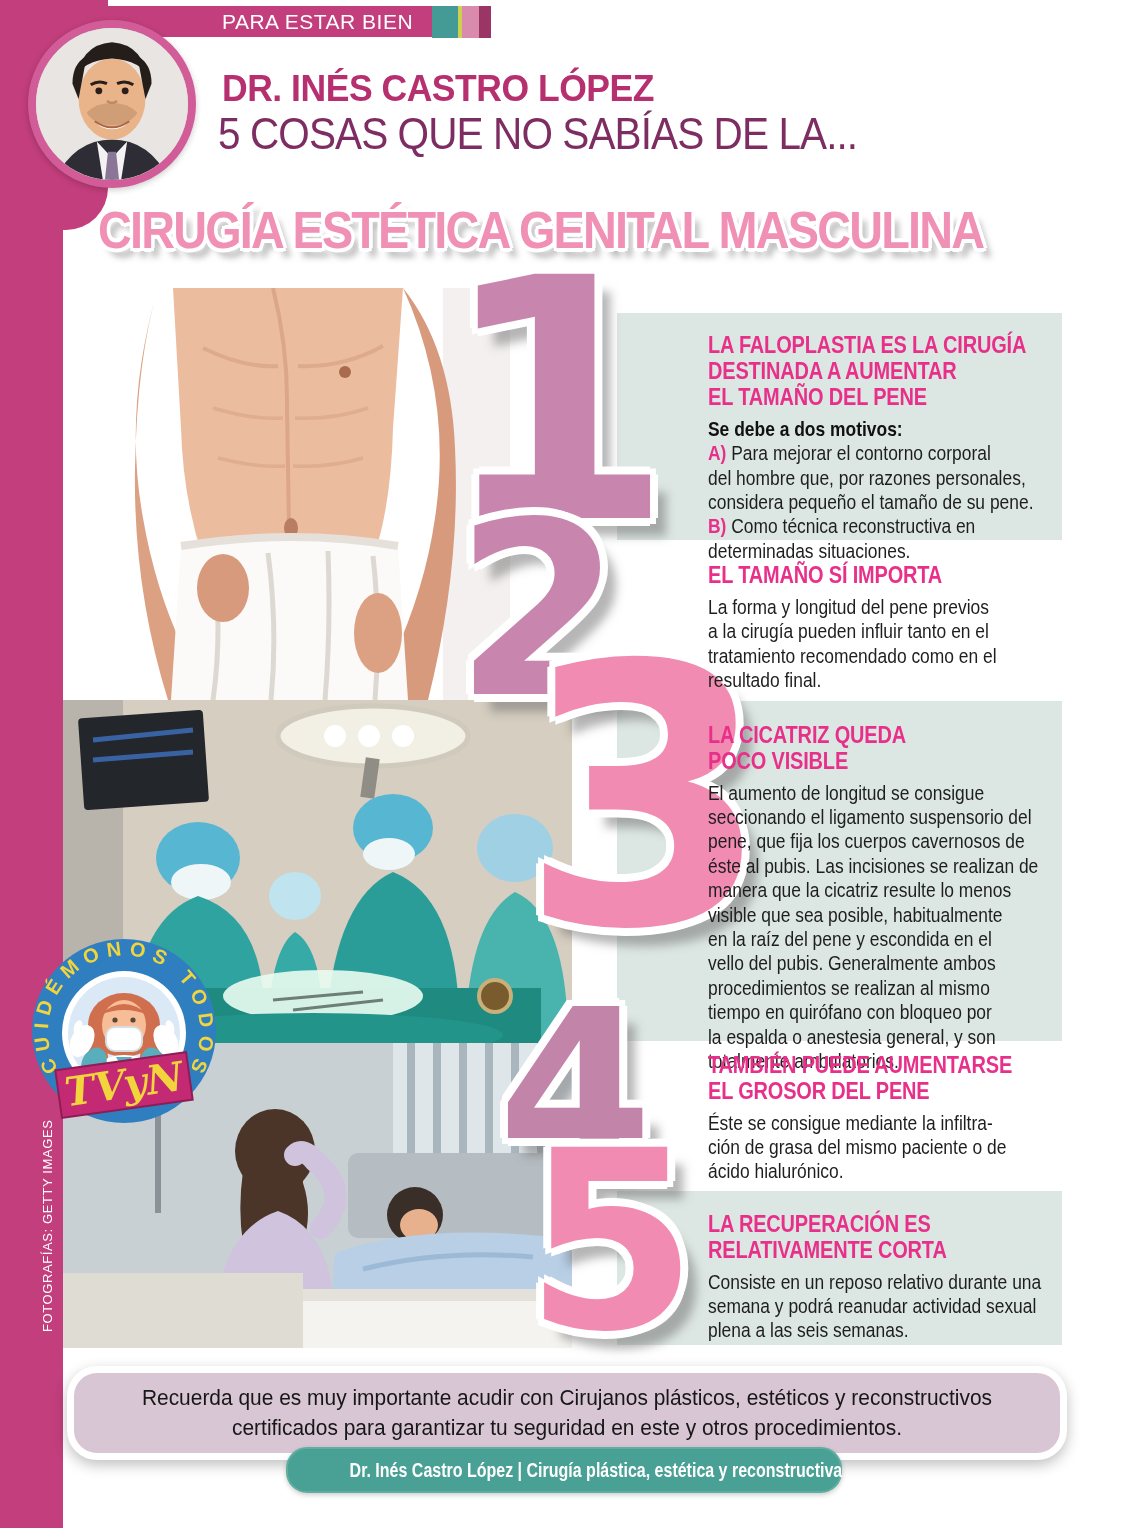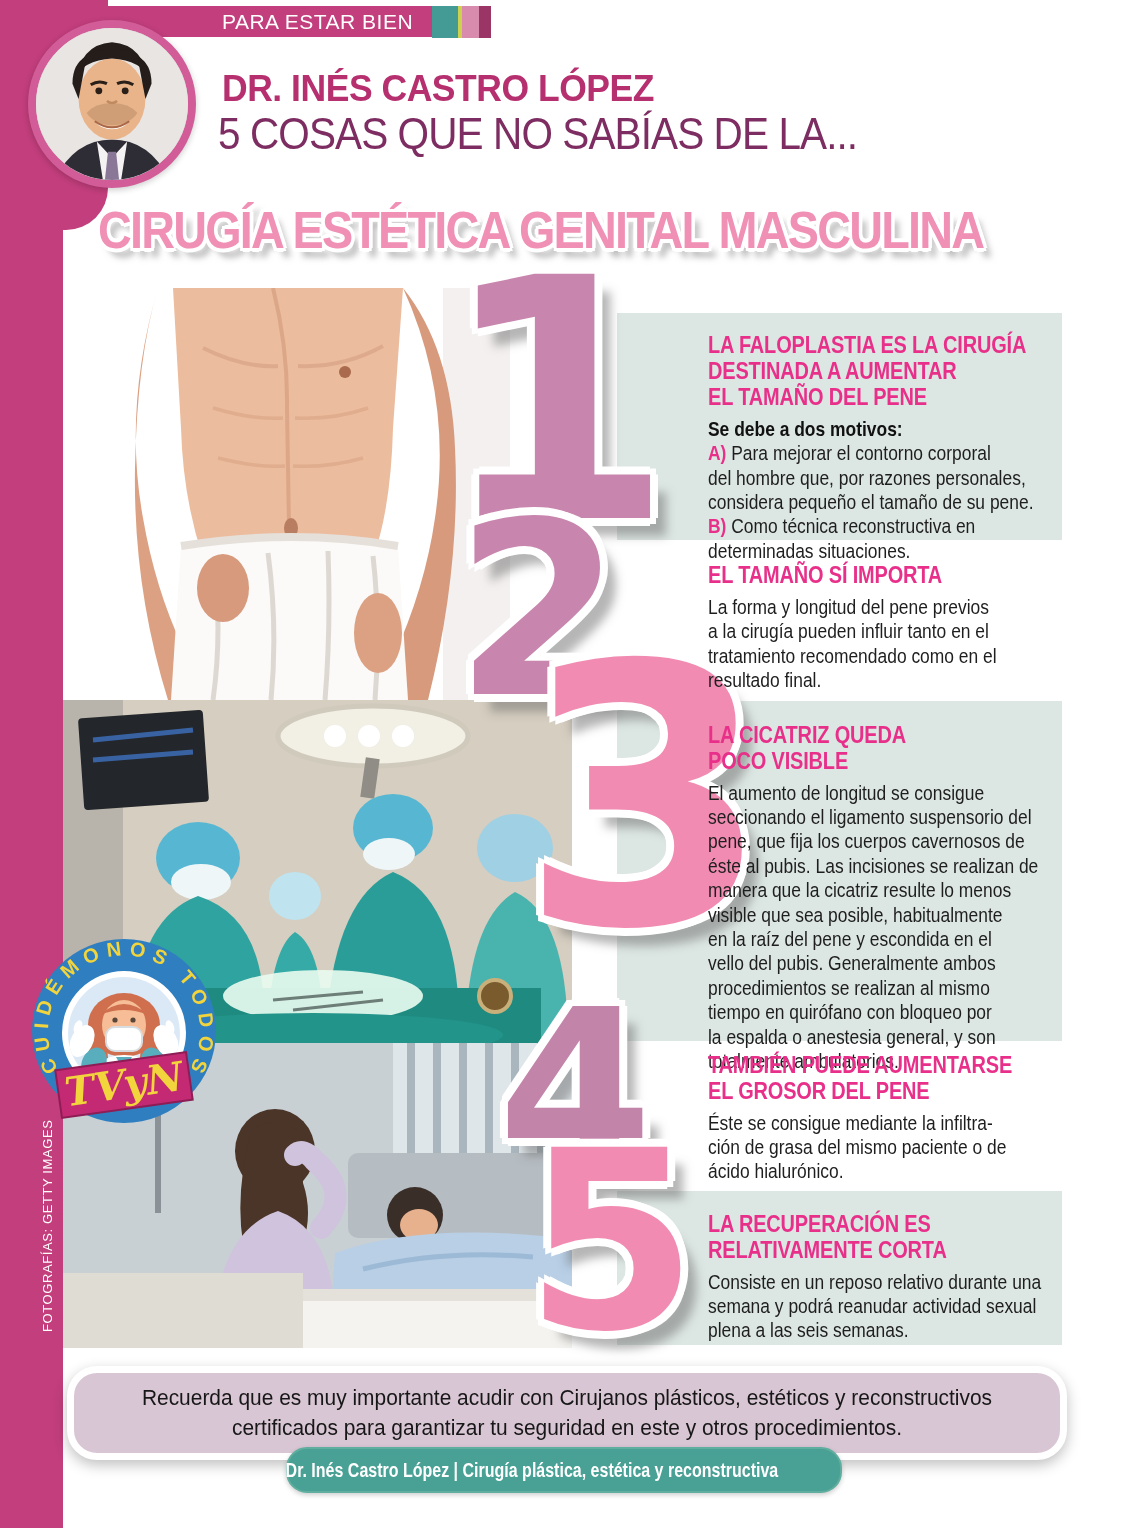--- a/index.html
+++ b/index.html
@@ -61,21 +61,21 @@
   
   .credit{position:absolute;left:40px;top:1332px;width:260px;transform:rotate(-90deg);transform-origin:0 0;
     color:#fff;font-size:13px;letter-spacing:.6px;z-index:3;white-space:nowrap;}
   
   .reminder{position:absolute;left:67px;top:1366px;width:986px;height:80px;background:#d9c6d4;border:7px solid #fff;
     border-radius:30px;box-shadow:0 5px 14px rgba(0,0,0,.25);display:flex;align-items:center;justify-content:center;z-index:8;}
   .reminder span{display:block;font-size:22.5px;color:#171717;line-height:1.35;text-align:center;white-space:pre-line;
     transform:scaleX(.93);transform-origin:center center;width:1040px;}
   
   .pill{position:absolute;left:286px;top:1447px;width:552px;height:42px;background:#49a094;border-radius:21px;
-    border:2px solid #5fae9f;display:flex;align-items:center;justify-content:flex-end;z-index:8;box-shadow:0 2px 5px rgba(0,0,0,.2);}
+    border:2px solid #5fae9f;display:flex;align-items:center;justify-content:flex-start;z-index:8;box-shadow:0 2px 5px rgba(0,0,0,.2);}
   .pill span{color:#fff;font-weight:bold;font-size:20px;white-space:nowrap;transform:scaleX(.8);transform-origin:center center;}
   
   .footer-bar{position:absolute;left:78px;top:1490px;width:1047px;height:38px;background:#8e2f5f;
     display:flex;align-items:flex-start;justify-content:center;gap:10px;z-index:8;margin-top:44px;}
   .footer-bar .handle{color:#fff;font-weight:bold;font-size:21px;letter-spacing:.3px;}
   .ig{width:26px;height:26px;display:block;}
 </style>
 </head>
 <body>
 

